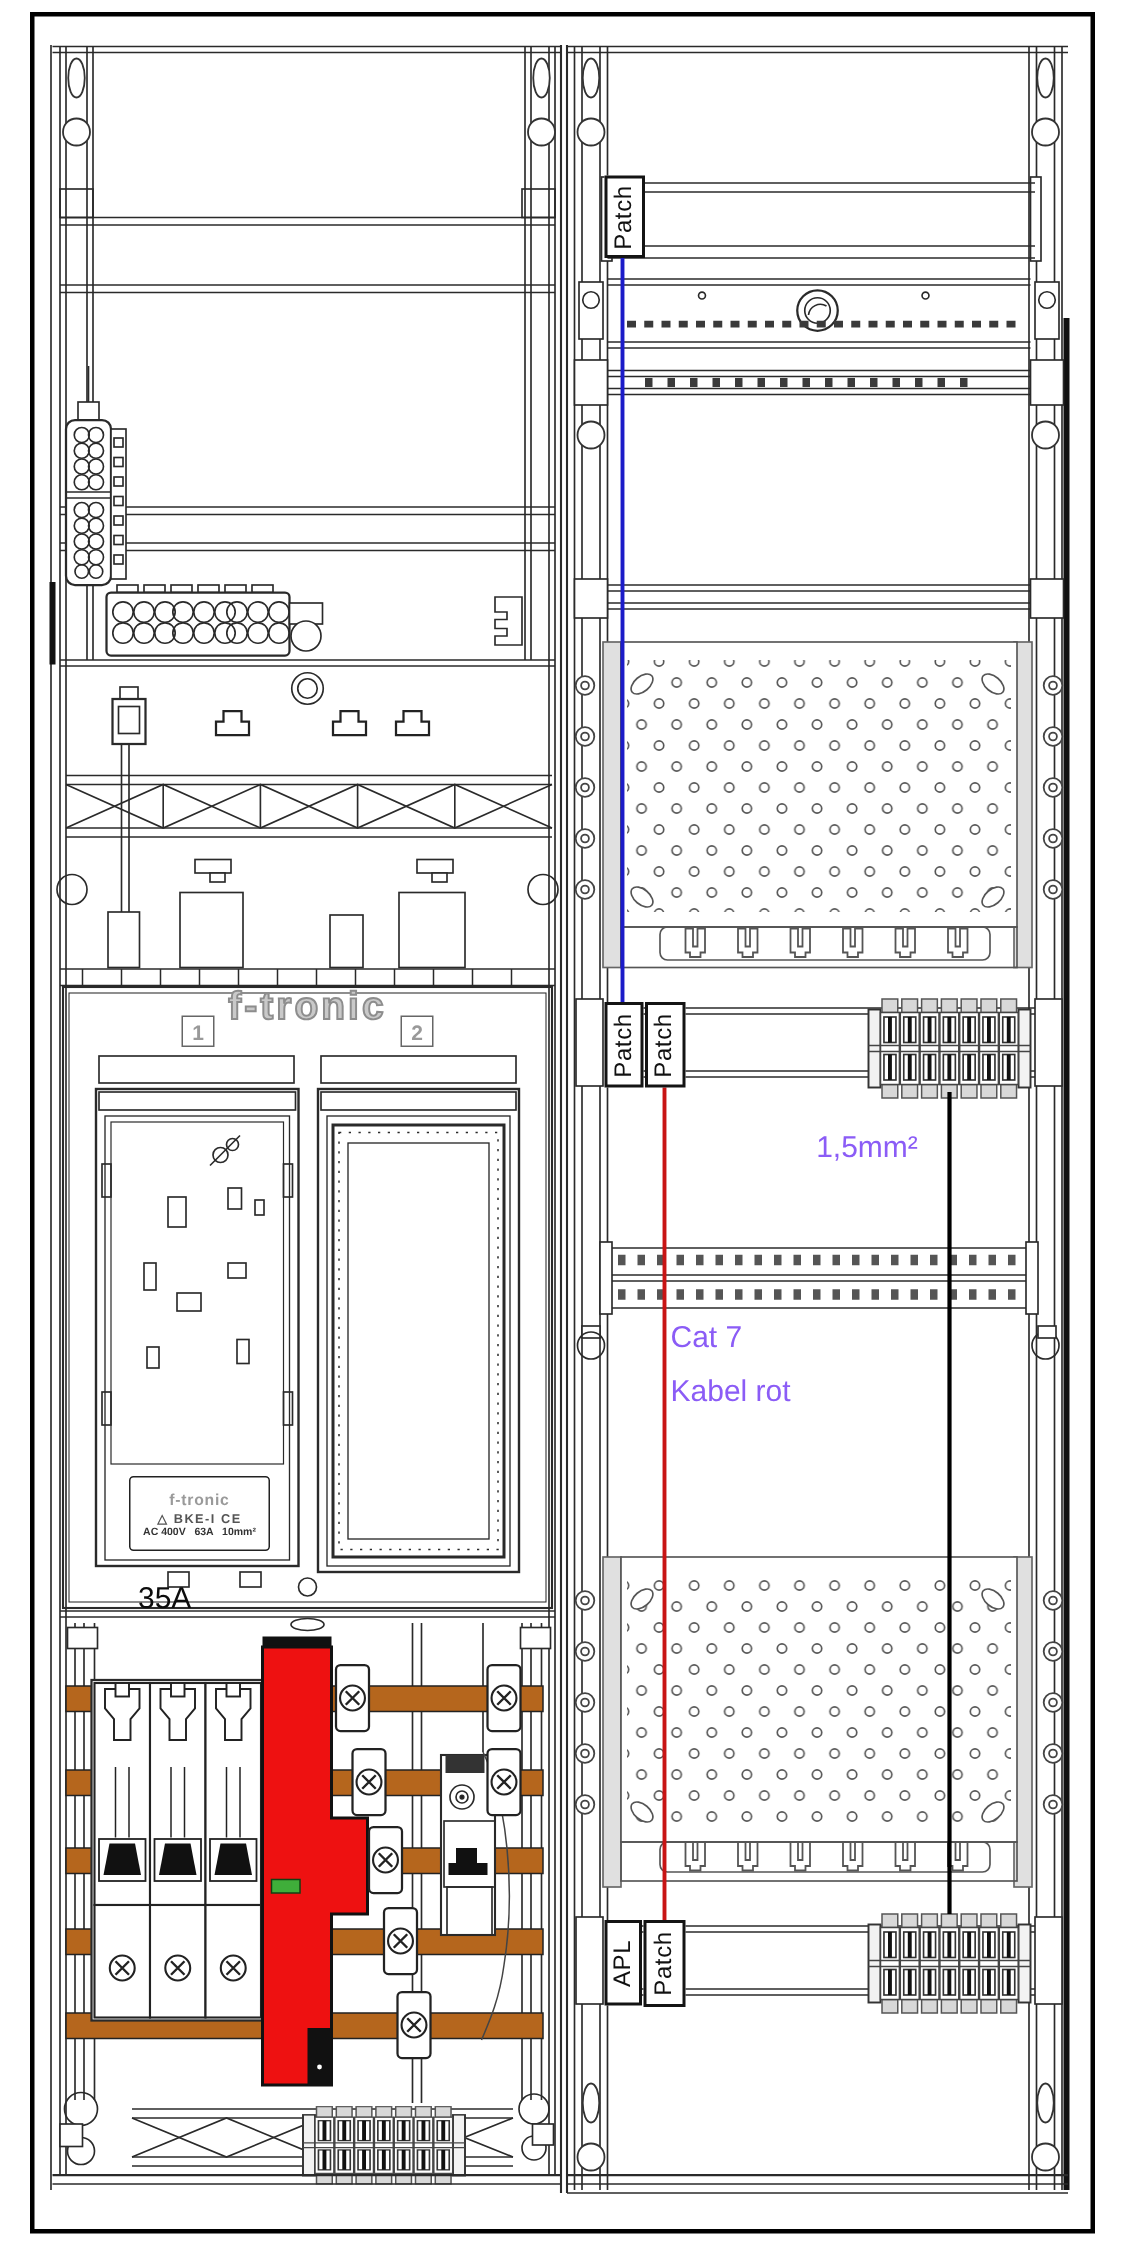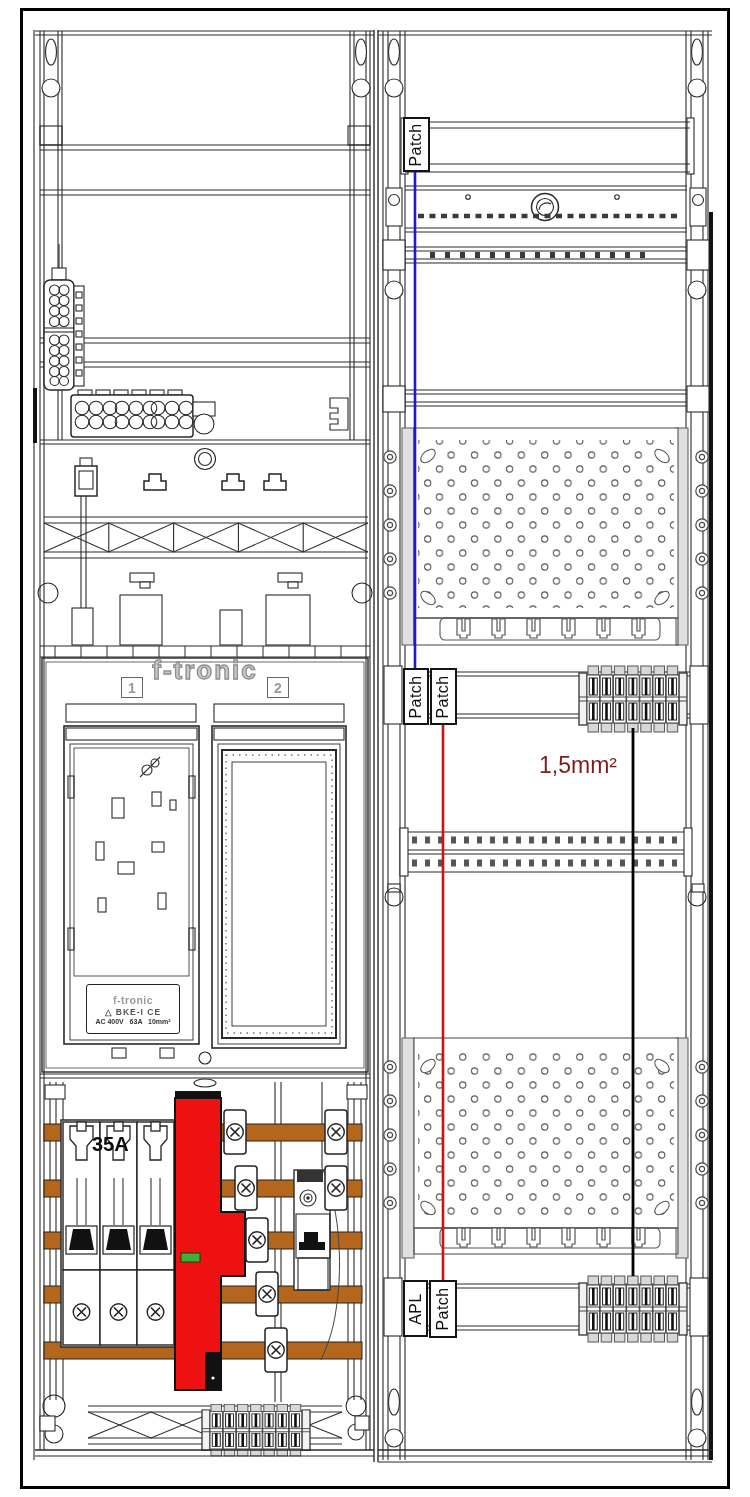--- a/index.html
+++ b/index.html
@@ -5,35 +5,35 @@
   html,body{margin:0;padding:0;background:#fff;}
   .stage{position:relative;width:750px;height:1497px;background:#fff;overflow:hidden;
          font-family:"Liberation Sans",sans-serif;color:#111;}
   .frame{position:absolute;left:20px;top:8px;width:710px;height:1481px;
          border:3px solid #000;box-sizing:border-box;}
   svg{position:absolute;left:0;top:0;}
   .vbox{position:absolute;border:2px solid #141414;background:#fff;
         display:flex;align-items:center;justify-content:center;box-sizing:border-box;}
   .vbox span{transform:rotate(-90deg);white-space:nowrap;font-size:16px;font-weight:500;
              letter-spacing:.4px;color:#111;}
-  .note{position:absolute;color:#7f1d1d;font-size:23px;line-height:36px;}
+  .note{position:absolute;color:#8b5cf6;font-size:20px;line-height:36px;}
   .note .l{display:block;}
   .brand-logo{position:absolute;left:105px;top:655px;width:200px;text-align:center;
       font-size:26px;font-weight:bold;letter-spacing:2px;color:#c9c9c9;
       -webkit-text-stroke:1.3px #8d8d8d;}
   .field-badge{position:absolute;width:22px;height:21px;border:1.5px solid #666;
       box-sizing:border-box;display:flex;align-items:center;justify-content:center;
       font-size:14px;font-weight:bold;color:#999;background:#fff;}
   .bke{position:absolute;left:86px;top:984px;width:94px;height:50px;border:1.6px solid #222;
       border-radius:3px;box-sizing:border-box;background:#fff;text-align:center;
       display:flex;flex-direction:column;justify-content:center;gap:1px;}
   .bke .b1{font-size:10.5px;font-weight:bold;color:#9a9a9a;letter-spacing:.5px;}
   .bke .b2{font-size:8.5px;font-weight:bold;color:#555;letter-spacing:1px;text-align:center;}
   .bke .b3{font-size:7px;font-weight:bold;color:#333;white-space:pre;}
-  .fuse-rating{position:absolute;left:92px;top:1133px;font-size:20px;font-weight:700;color:#0c0c0c;}
+  .fuse-rating{position:absolute;left:92px;top:1055px;font-size:20px;font-weight:400;color:#0c0c0c;}
 </style>
 </head>
 <body>
 
 <div class="stage">
   <div class="frame"></div>
 
   <svg width="750" height="1497" viewBox="0 0 750 1497">
     <defs>
       <pattern id="holes" width="23.4" height="28" patternUnits="userSpaceOnUse">
@@ -540,20 +540,24 @@
   <div class="vbox" style="left:403px;top:1280px;width:25px;height:57px;">
     <span>APL</span>
   </div>
   <div class="vbox" style="left:429px;top:1280px;width:28px;height:58px;">
     <span>Patch</span>
   </div>
 
   <div class="note" style="left:493px;top:747px;width:170px;text-align:center;">
     <span class="l">1,5mm²</span>
   </div>
+  <div class="note" style="left:447px;top:874px;">
+    <span class="l">Cat 7</span>
+    <span class="l">Kabel rot</span>
+  </div>
 
   <div class="brand-logo">f-tronic</div>
   <div class="field-badge" style="left:121px;top:677px;">1</div>
   <div class="field-badge" style="left:267px;top:677px;">2</div>
 
   <div class="bke">
     <span class="b1">f-tronic</span>
     <span class="b2"><span>△</span>
       <span>BKE-I</span>
       <span>CE</span></span>

